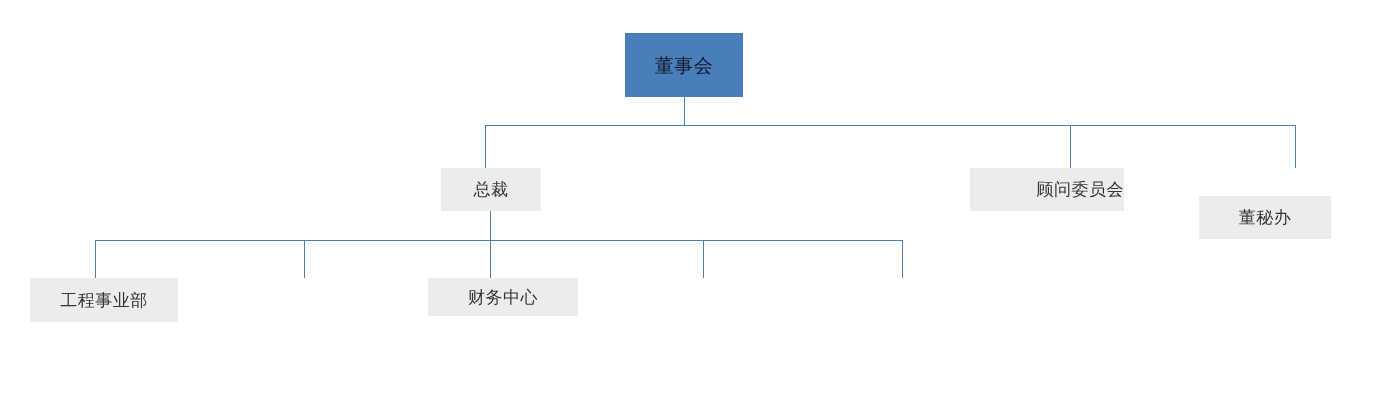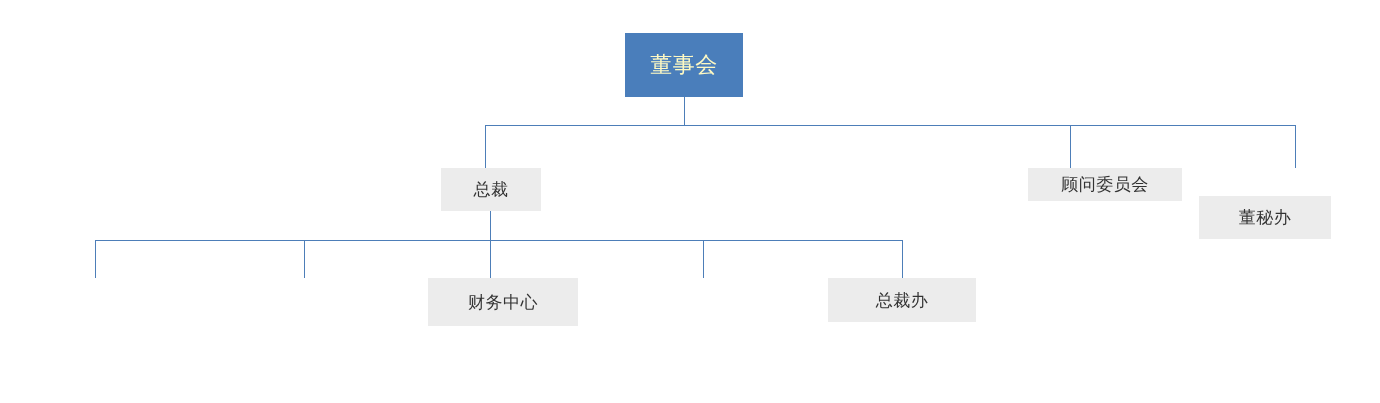--- a/index.html
+++ b/index.html
@@ -26,22 +26,22 @@
     background: #ececec;
     color: #333333;
     font-size: 17px;
     letter-spacing: 0.5px;
     white-space: nowrap;
     line-height: 1;
     user-select: none;
   }
   .node.root {
     background: #4a7ebb;
-    color: #fef9c3;
-    font-size: 22px;
+    color: #0f172a;
+    font-size: 19px;
   }
   .connector {
     position: absolute;
     background: #4d7eb8;
   }
   .connector.v { width: 1px; }
   .connector.h { height: 1px; }
 </style>
 </head>
 <body>
@@ -56,37 +56,37 @@
 
   <div class="connector h" style="left:485px; top:125px; width:811px; height:1px;"></div>
 
   <div class="connector v" style="left:485px; top:125px; width:1px; height:43px;"></div>
   <div class="connector v" style="left:1070px; top:125px; width:1px; height:43px;"></div>
   <div class="connector v" style="left:1295px; top:125px; width:1px; height:43px;"></div>
 
   <div class="node" style="left:441px; top:168px; width:100px; height:43px;">
     <span>总裁</span>
   </div>
-  <div class="node" style="left:1028px; top:168px; width:154px; height:33px;">
+  <div class="node" style="left:970px; top:168px; width:154px; height:43px;justify-content:flex-end;">
     <span>顾问委员会</span>
   </div>
   <div class="node" style="left:1199px; top:168px; width:132px; height:43px;margin-top:28px;">
     <span>董秘办</span>
   </div>
 
   <div class="connector v" style="left:490px; top:211px; width:1px; height:29px;"></div>
 
   <div class="connector h" style="left:95px; top:240px; width:808px; height:1px;"></div>
 
   <div class="connector v" style="left:95px; top:240px; width:1px; height:38px;"></div>
   <div class="connector v" style="left:304px; top:240px; width:1px; height:38px;"></div>
   <div class="connector v" style="left:490px; top:240px; width:1px; height:38px;"></div>
   <div class="connector v" style="left:703px; top:240px; width:1px; height:38px;"></div>
   <div class="connector v" style="left:902px; top:240px; width:1px; height:38px;"></div>
 
-  <div class="node" style="left:428px; top:278px; width:150px; height:48px;">
+  <div class="node" style="left:30px; top:278px; width:148px; height:44px;">
+    <span>工程事业部</span>
+  </div>
+  <div class="node" style="left:428px; top:278px; width:150px; height:38px;">
     <span>财务中心</span>
-  </div>
-  <div class="node" style="left:828px; top:278px; width:148px; height:44px;">
-    <span>总裁办</span>
   </div>
 
 </div>
 
 </body></html>

